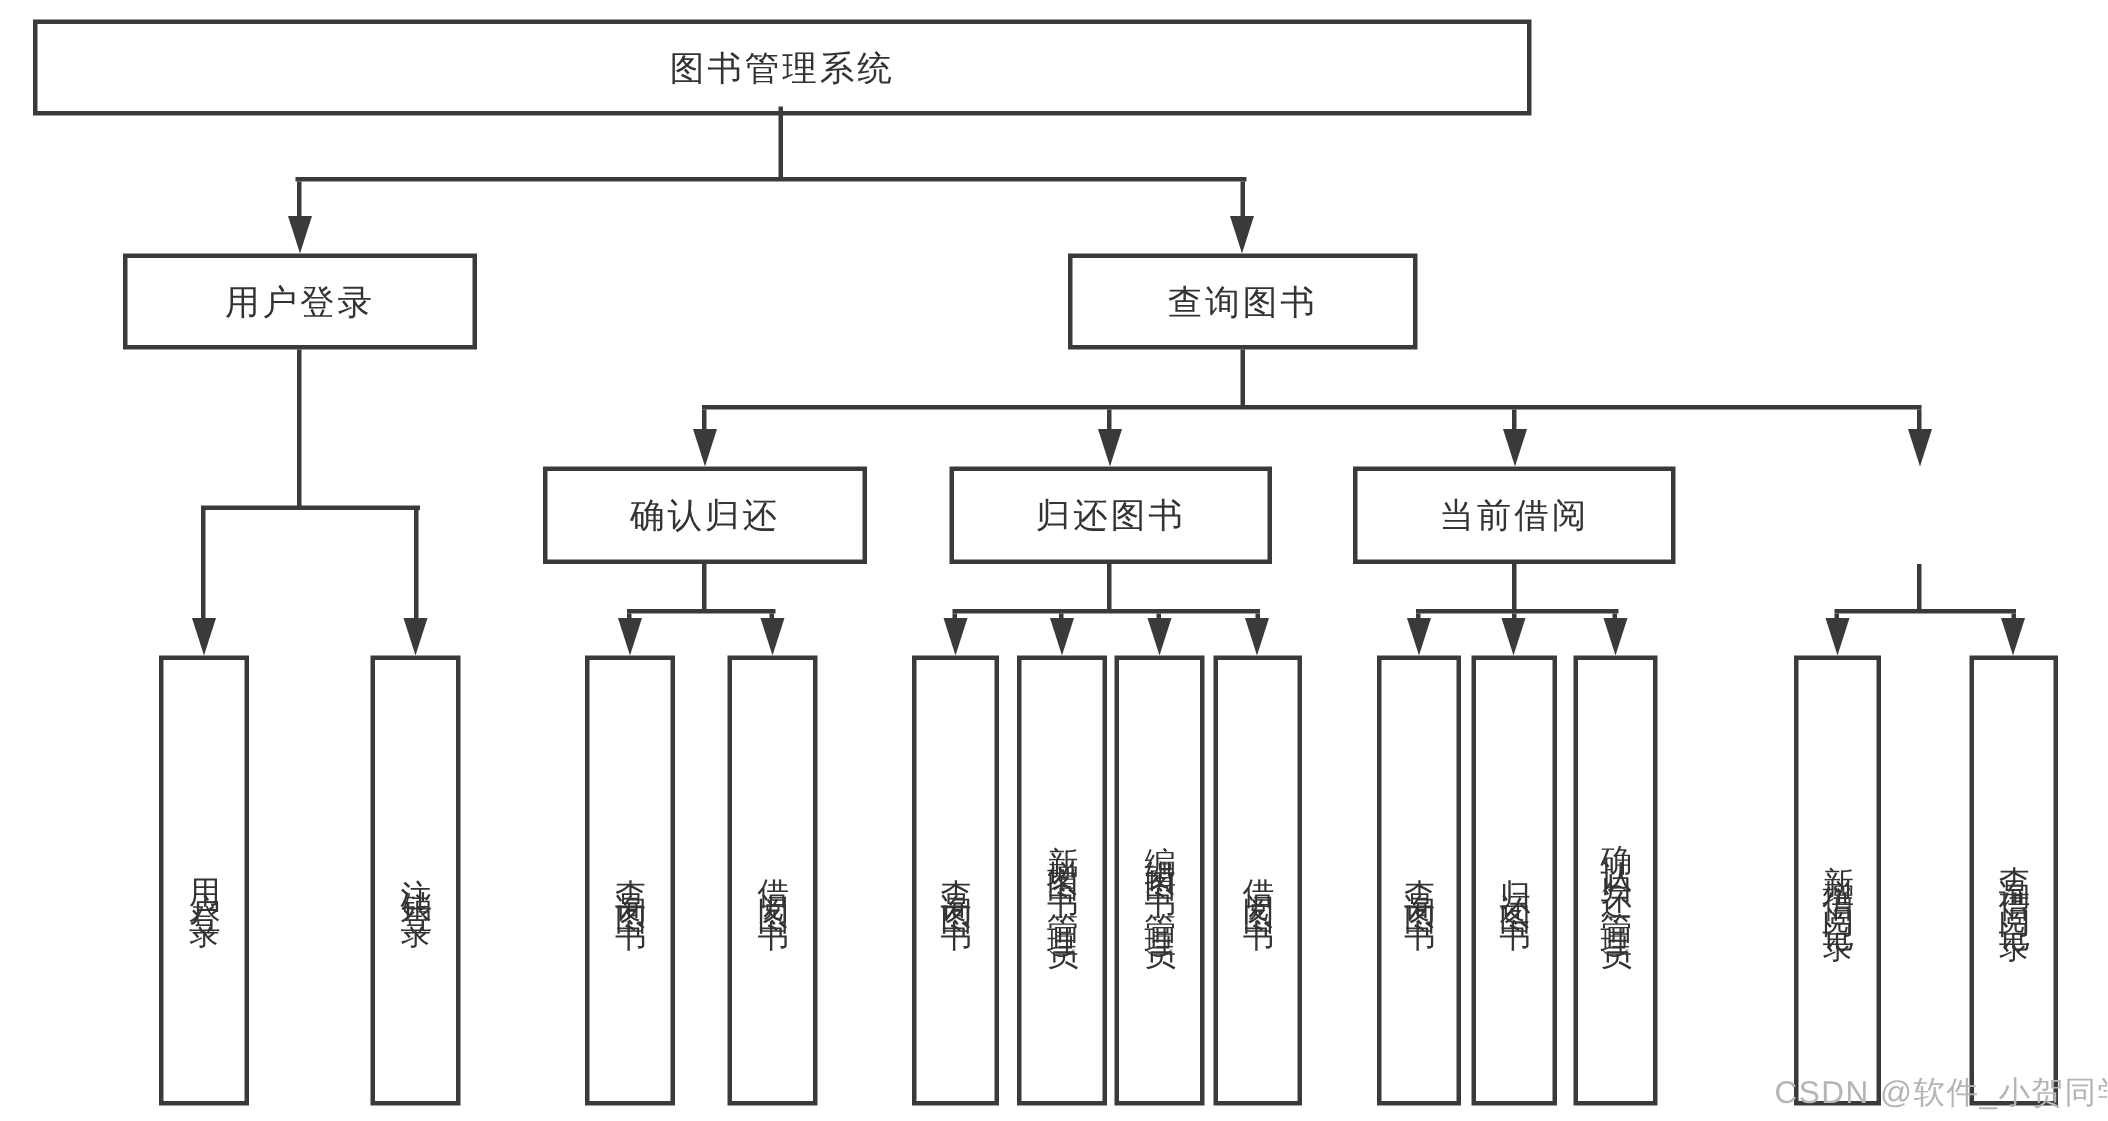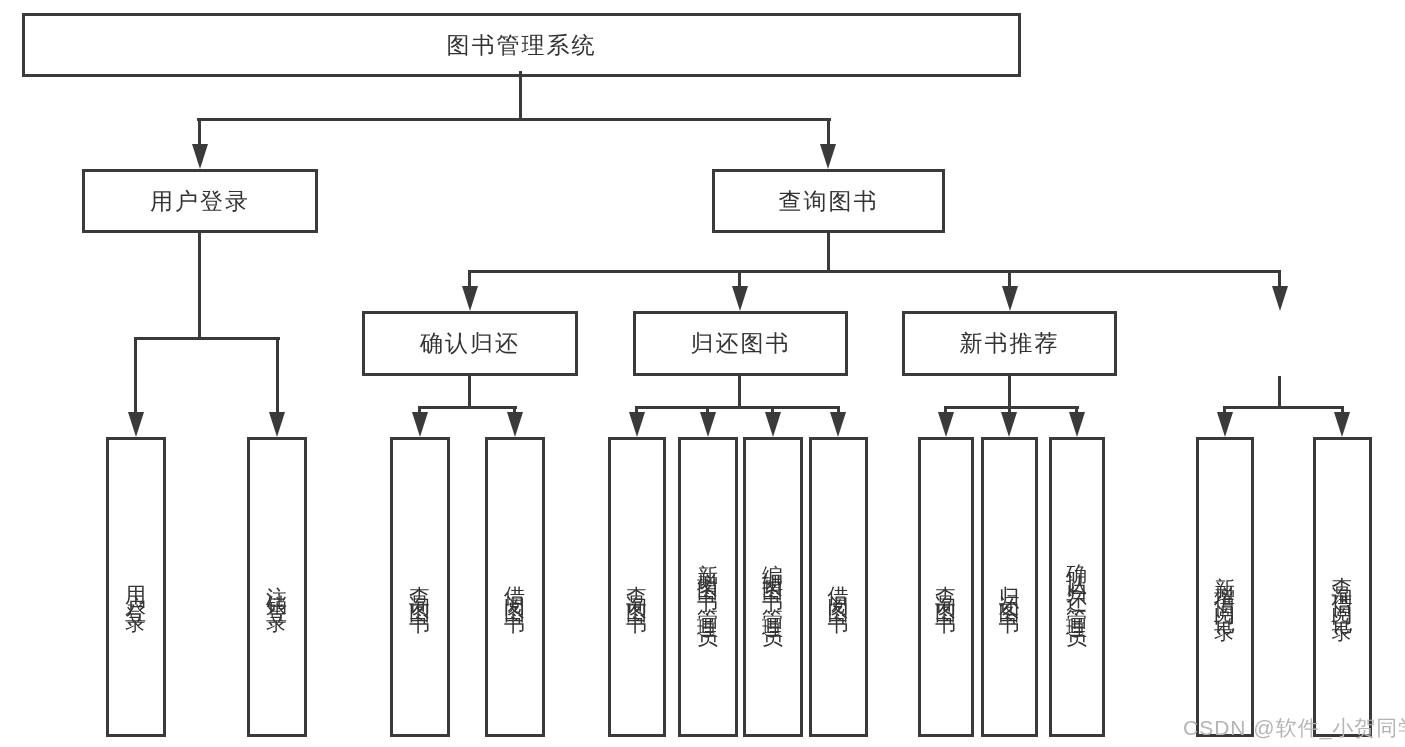--- a/index.html
+++ b/index.html
@@ -72,21 +72,21 @@
   <div class="vl" style="left:1278px;top:273px;height:13px;"></div>
   <div class="ar" style="left:1272px;top:286px;"></div>
 
   <div class="node hnode" style="left:362px;top:311px;width:216px;height:65px;">
     <span class="lbl">确认归还</span>
   </div>
   <div class="node hnode" style="left:633px;top:311px;width:215px;height:65px;">
     <span class="lbl">归还图书</span>
   </div>
   <div class="node hnode" style="left:902px;top:311px;width:215px;height:65px;">
-    <span class="lbl">新书推荐</span>
+    <span class="lbl">当前借阅</span>
   </div>
 
   <div class="vl" style="left:468px;top:376px;height:32px;"></div>
   <div class="hl" style="left:418px;top:406px;width:99px;"></div>
   <div class="vl" style="left:418px;top:409px;height:4px;"></div>
   <div class="ar" style="left:412px;top:412px;"></div>
   <div class="vl" style="left:513px;top:409px;height:4px;"></div>
   <div class="ar" style="left:507px;top:412px;"></div>
 
   <div class="vl" style="left:738px;top:376px;height:32px;"></div>

